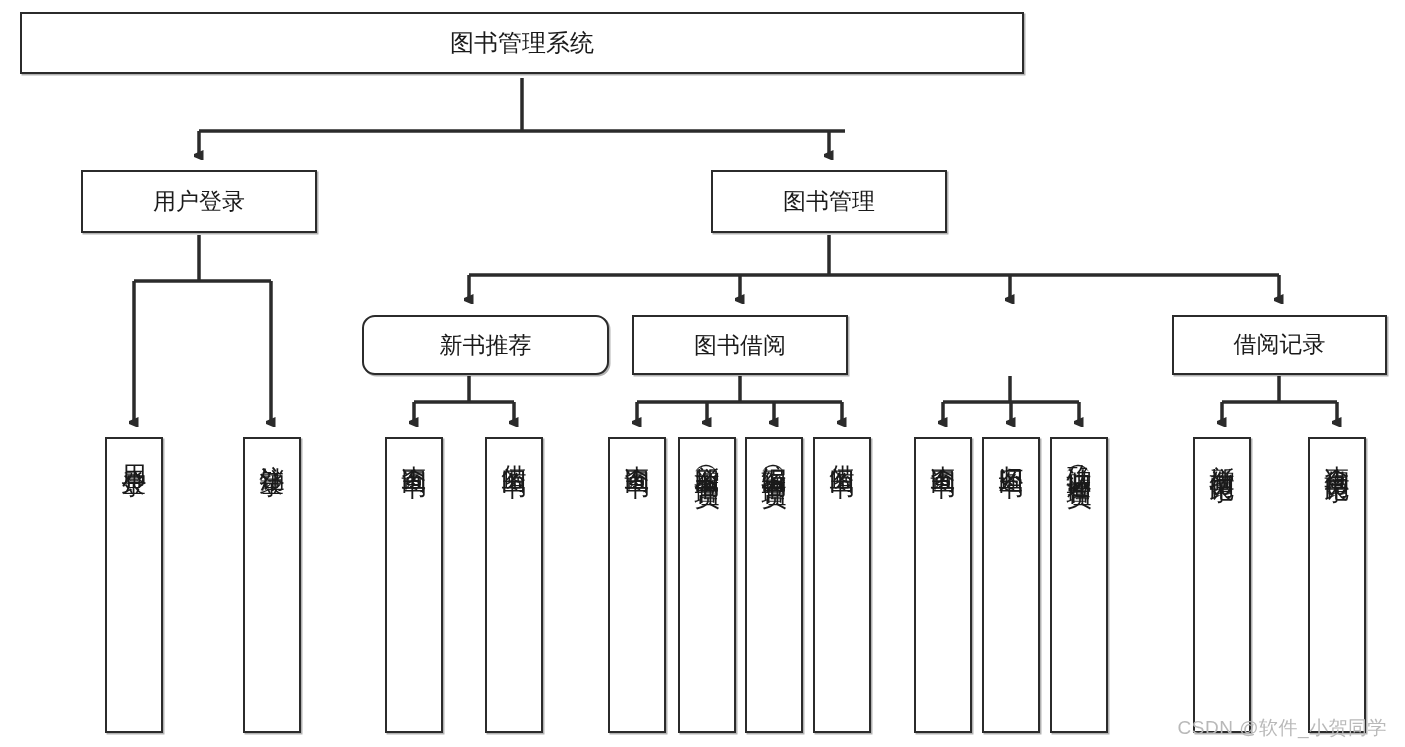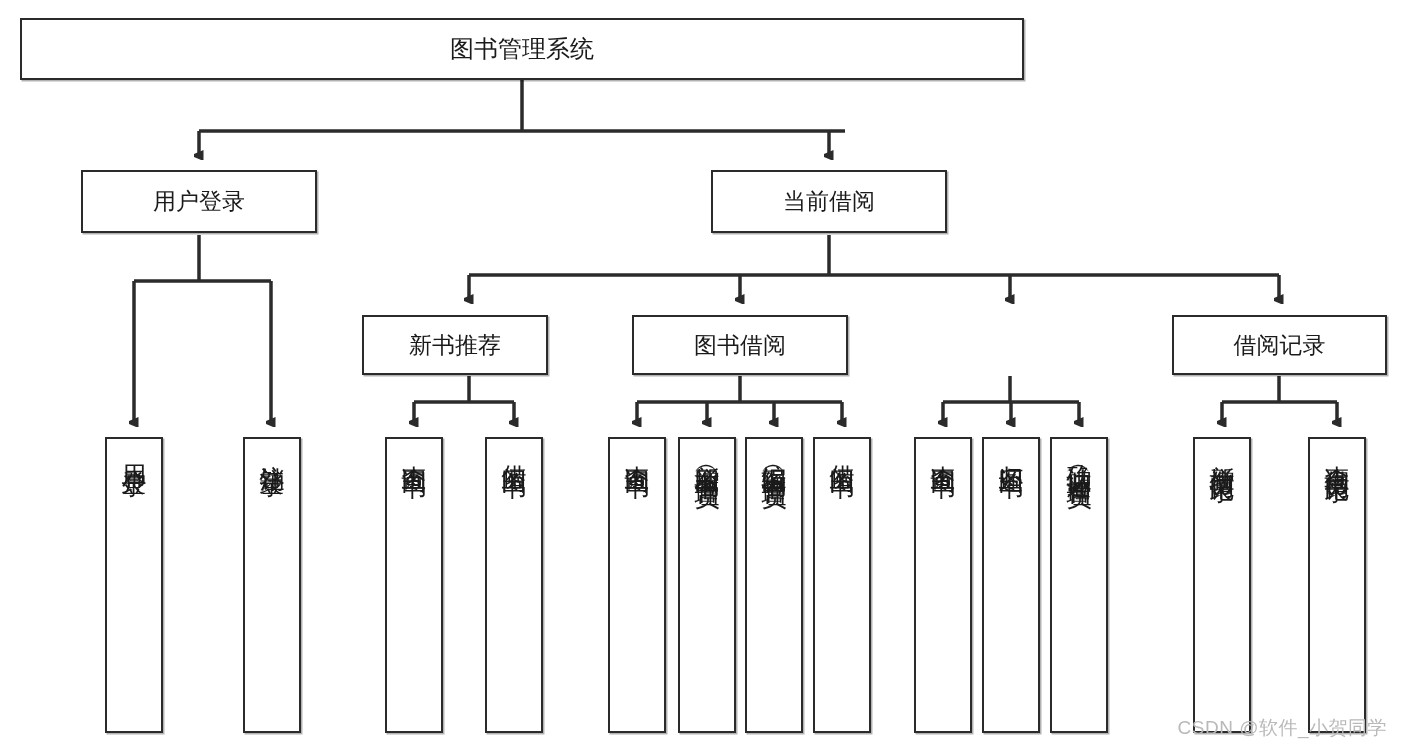--- a/index.html
+++ b/index.html
@@ -120,38 +120,38 @@
       <path d="M1011,402 L1011,423" marker-end="url(#arrow)"></path>
       <path d="M1079,402 L1079,423" marker-end="url(#arrow)"></path>
 
       <path d="M1279,376 L1279,402"></path>
       <path d="M1222,402 L1337,402"></path>
       <path d="M1222,402 L1222,423" marker-end="url(#arrow)"></path>
       <path d="M1337,402 L1337,423" marker-end="url(#arrow)"></path>
     </g>
   </svg>
 
-  <div class="node h root" style="left:20px; top:18px; width:1004px; height:62px;">
+  <div class="node h root" style="left:20px; top:12px; width:1004px; height:62px;">
     <span class="label">图书管理系统</span>
   </div>
 
   <div class="node h" style="left:81px; top:170px; width:236px; height:63px;">
     <span class="label">用户登录</span>
   </div>
   <div class="node h" style="left:711px; top:170px; width:236px; height:63px;">
-    <span class="label">当前借阅</span>
+    <span class="label">图书管理</span>
   </div>
 
-  <div class="node h" style="left:362px; top:315px; width:186px; height:60px;">
+  <div class="node h" style="left:362px; top:315px; width:247px; height:60px;border-radius:13px;">
     <span class="label">新书推荐</span>
   </div>
   <div class="node h" style="left:632px; top:315px; width:216px; height:60px;align-items:center;">
     <span class="label">图书借阅</span>
   </div>
-  <div class="node h" style="left:1172px; top:315px; width:215px; height:60px;">
+  <div class="node h" style="left:1172px; top:315px; width:215px; height:60px;font-family:Liberation Serif, serif;">
     <span class="label">借阅记录</span>
   </div>
 
   <div class="node v" style="left:105px; top:437px; width:58px; height:296px;">
     <span class="label">用户登录</span>
   </div>
   <div class="node v" style="left:243px; top:437px; width:58px; height:296px;">
     <span class="label">注销登录</span>
   </div>
 

